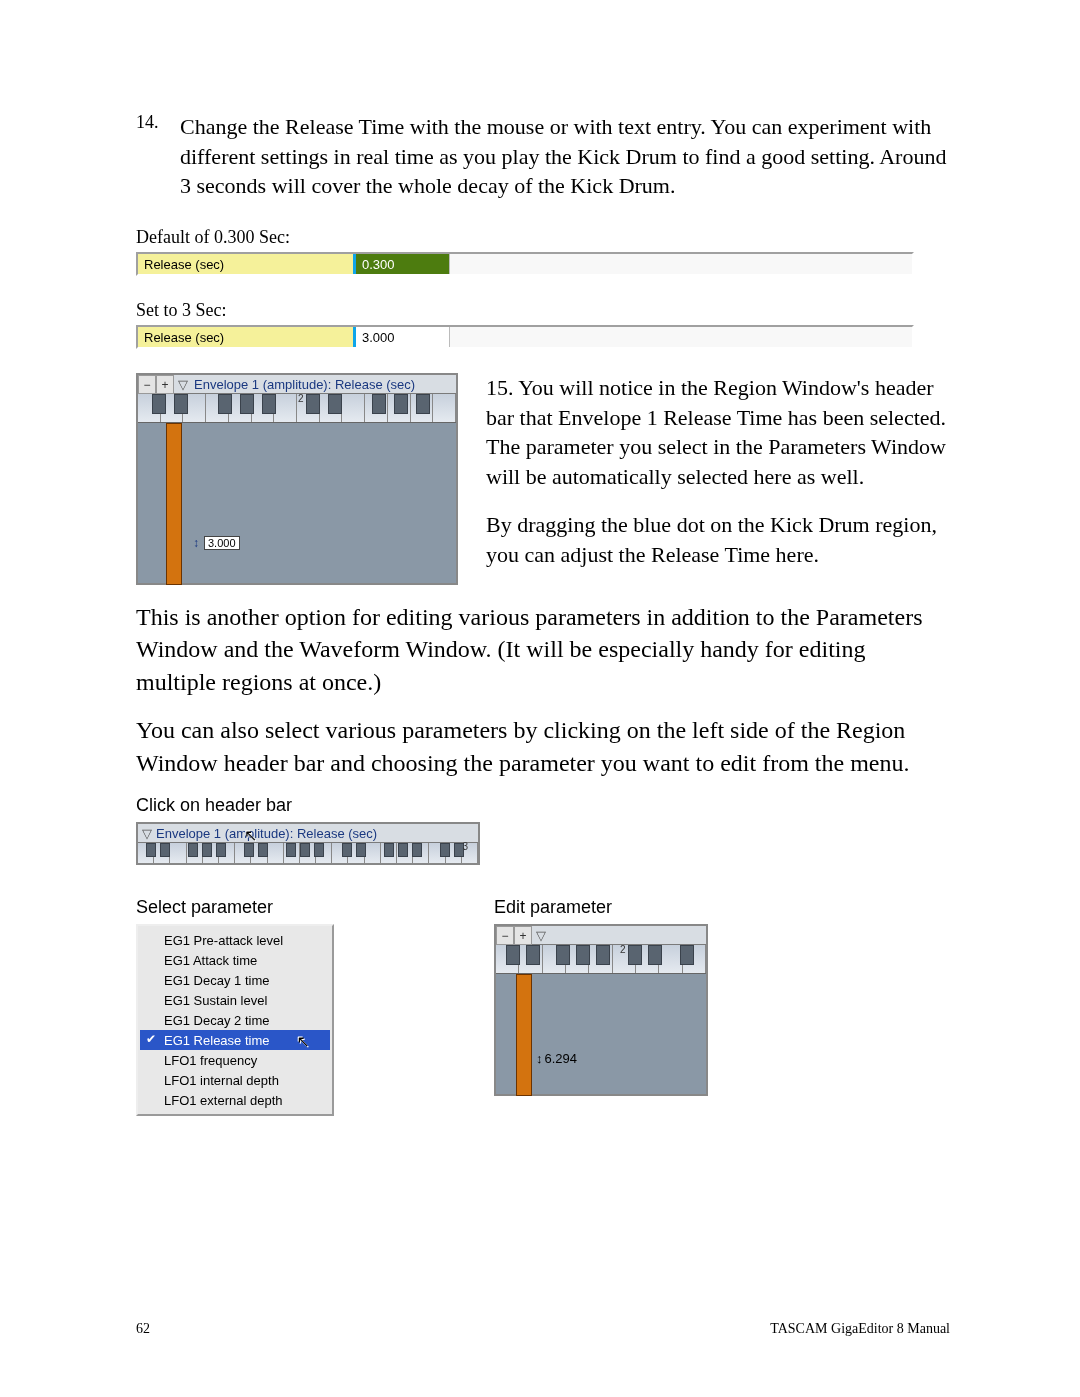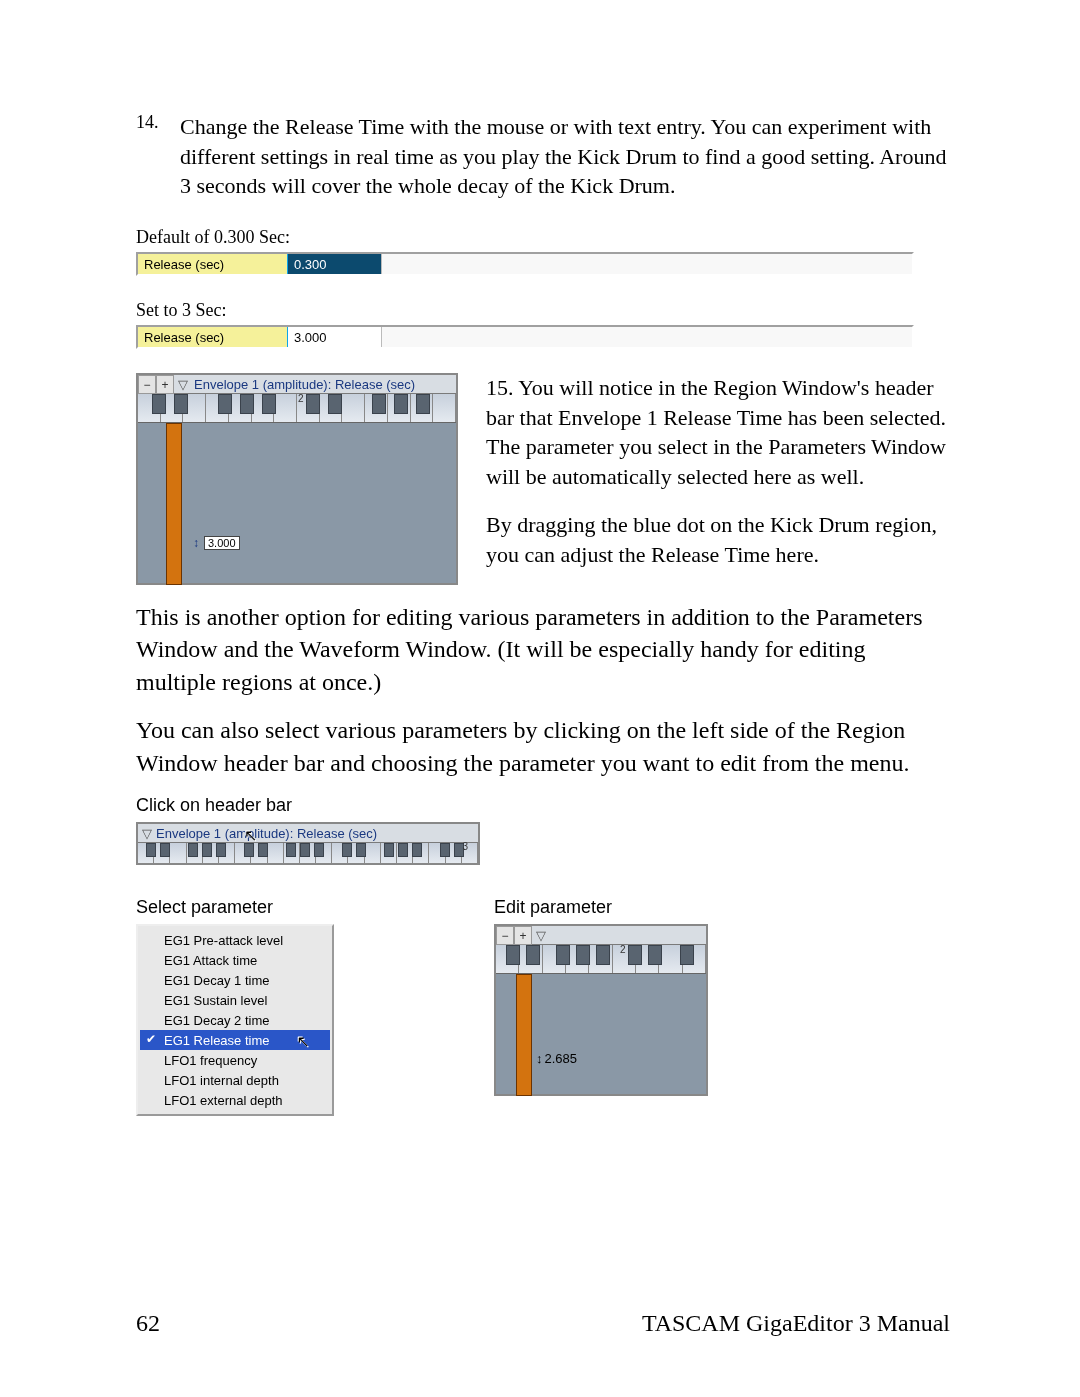--- a/index.html
+++ b/index.html
@@ -2,23 +2,23 @@
 <html><head>
 <meta charset="utf-8">
 <style>
 html,body{margin:0;padding:0;background:#fff;font-family:Georgia,"Times New Roman",serif;color:#000}
 #page{width:1080px;height:1397px;position:relative;box-sizing:border-box;padding:112px 130px 60px 136px}
 .num-item{display:flex;margin-bottom:26px}
 .num{width:44px;flex-shrink:0;font-size:18px}
 .txt{font-size:22px;line-height:1.35}
 .lbl{font-size:18px;margin:4px 0 4px 0}
 .param-row{display:flex;border:2px solid #a0a0a0;border-right-color:#fff;border-bottom-color:#fff;box-shadow:inset -1px -1px 0 #666,inset 1px 1px 0 #444;height:20px;width:774px;font-family:Tahoma,Arial,sans-serif;font-size:13px}
-.param-row .cell-l{width:150px;background:#f5f19a;border-right:1px solid #0ea5e9;display:flex;align-items:center;padding-left:6px;box-sizing:border-box}
+.param-row .cell-l{width:218px;background:#f5f19a;border-right:3px solid #0ea5e9;display:flex;align-items:center;padding-left:6px;box-sizing:border-box}
 .param-row .cell-v{width:94px;background:#fff;border-right:1px solid #bbb;display:flex;align-items:center;padding-left:6px;box-sizing:border-box}
-.param-row .cell-v.sel{background:#0c4a6e;color:#fff}
+.param-row .cell-v.sel{background:#4d7c0f;color:#fff}
 .param-row .cell-r{flex:1;background:#f8f8f8}
 .two-col{display:flex;gap:28px;align-items:flex-start}
 
 .region{width:318px;border:2px solid #888;background:#8a98a6;font-family:Tahoma,Arial,sans-serif;font-size:13px}
 .region .hdr{display:flex;align-items:stretch;height:18px;background:#d8dde3;border-bottom:1px solid #7a7a7a}
 .region .hdr .btn{width:16px;height:17px;background:#e4e4e4;border:1px solid #999;display:flex;align-items:center;justify-content:center;font-size:12px;color:#333}
 .region .hdr .tri{width:18px;display:flex;align-items:center;justify-content:center;color:#555}
 .region .hdr .title{flex:1;display:flex;align-items:center;padding-left:2px;color:#1a3880}
 .keys{height:28px;background:#eceff2;border-bottom:1px solid #666;position:relative;display:flex}
 .keys .wk{flex:1;border-right:1px solid #888;background:linear-gradient(#c7d0dc,#e5eaf0)}
@@ -47,21 +47,21 @@
 .menu .mi .chk{position:absolute;left:6px;top:2px;font-size:12px}
 
 .region2{width:210px;border:2px solid #888;background:#8a98a6;font-family:Tahoma,Arial,sans-serif;font-size:13px}
 .region2 .hdr{display:flex;align-items:stretch;height:18px;background:#d8dde3;border-bottom:1px solid #7a7a7a}
 .region2 .hdr .btn{width:16px;height:17px;background:#e4e4e4;border:1px solid #999;display:flex;align-items:center;justify-content:center;font-size:12px;color:#333}
 .region2 .hdr .tri{width:18px;display:flex;align-items:center;justify-content:center;color:#555}
 .region2 .keys{height:28px}
 .region2 .body{height:120px;position:relative}
 .region2 .body .bar{position:absolute;left:20px;top:0;width:14px;height:100%;background:#d3730f;border:1px solid #6b3300}
 .region2 .body .lab{position:absolute;left:40px;bottom:28px;display:flex;align-items:center;gap:2px}
-.footer{position:absolute;bottom:60px;left:136px;right:130px;display:flex;justify-content:space-between;font-size:24px}
+.footer{position:absolute;bottom:60px;left:136px;right:130px;display:flex;justify-content:space-between;font-size:14px}
 </style>
 </head>
 <body>
 
 <div id="page">
 
   <div class="num-item">
     <div class="num">14.</div>
     <div class="txt">Change the Release Time with the mouse or with text entry. You can experiment with different settings in real time as you play the Kick Drum to find a good setting.  Around 3 seconds will cover the whole decay of the Kick Drum.</div>
   </div>
@@ -252,26 +252,26 @@
             <div class="bk" style="left:100px"></div>
           <div class="bk" style="left:132px"></div>
             <div class="bk" style="left:152px"></div>
           <div class="bk" style="left:184px"></div>
           <div class="tick" style="left:124px">2</div>
         </div>
         <div class="body">
           <div class="bar"></div>
           <div class="lab">
             <span class="ar">↕</span>
-            <span class="val">2.685</span>
+            <span class="val">6.294</span>
           </div>
         </div>
       </div>
     </div>
   </div>
 
 
   <div class="footer">
     <span>62</span>
-    <span>TASCAM GigaEditor 3 Manual</span>
+    <span>TASCAM GigaEditor 8 Manual</span>
   </div>
 
 </div>
 
 </body></html>

